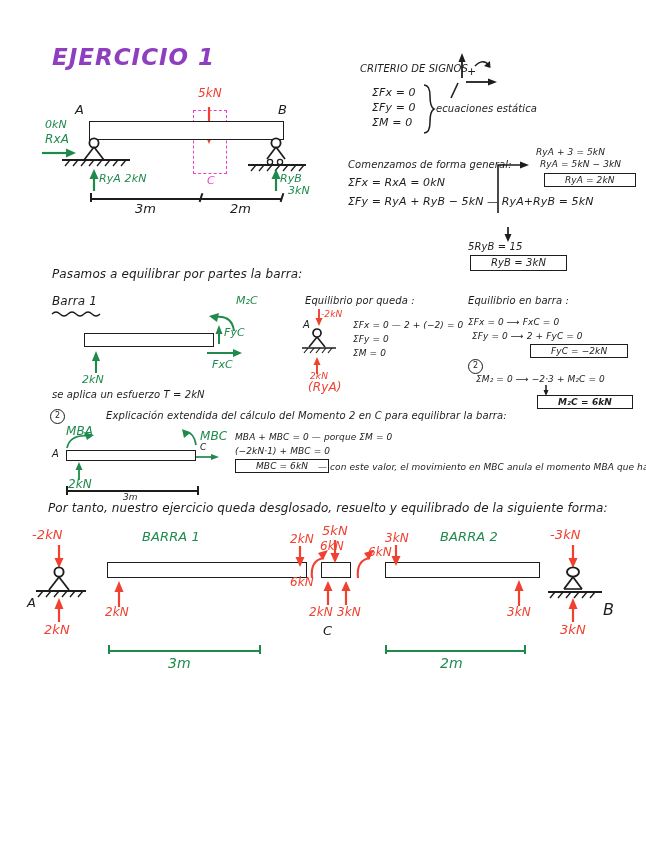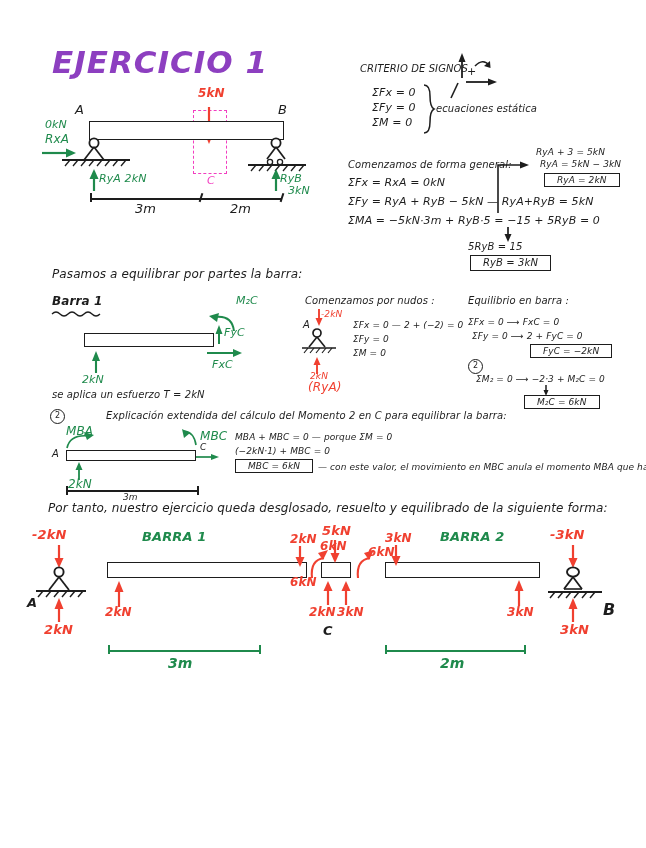--- a/index.html
+++ b/index.html
@@ -8,27 +8,27 @@
   .page{position:absolute;inset:0;background:#ffffff;}
   .abs{position:absolute;}
   
   .ink-black{color:#1d1d1d;}
   .ink-green{color:#1f8a4c;}
   .ink-red{color:#f04030;}
   .ink-magenta{color:#f23ec0;}
   
   .hw{font-family:"DejaVu Sans", sans-serif;font-style:italic;
       letter-spacing:.1px;white-space:nowrap;line-height:1.15;}
-  .hw-b{font-weight:bold;}
+  .hw-b{font-weight:normal;}
   .title{font-family:"DejaVu Sans", sans-serif;font-weight:bold;
-         font-style:italic;font-size:31px;letter-spacing:1px;color:#8d3fc0;}
+         font-style:italic;font-size:23px;letter-spacing:1px;color:#8d3fc0;}
   .t8{font-size:12px;} .t9{font-size:9px;} .t10{font-size:10px;}
   .t11{font-size:11px;} .t12{font-size:12px;} .t13{font-size:13px;}
   .t14{font-size:14px;} .t16{font-size:16px;}
-  .box{border:1.4px solid #1d1d1d;padding:1px 12px;display:inline-block;}
+  .box{border:1.4px solid #1d1d1d;padding:1px 20px;display:inline-block;}
   
   .beam{border:1.6px solid #1d1d1d;background:#fff;box-sizing:border-box;}
   .beam-thin{border:1.4px solid #1d1d1d;background:#fff;box-sizing:border-box;}
   
   .dim{position:absolute;height:1.6px;}
   .dimcap{position:absolute;width:1.6px;height:9px;}
   
   .mbox{position:absolute;border:1.6px dashed #f23ec0;}
   svg{display:block;overflow:visible;}
 </style>
@@ -138,21 +138,20 @@
     <svg class="abs" style="left:62px;top:30px;" width="12" height="48">
       <path d="M2 0 q6 0 6 11 q0 11 4 13 q-4 2 -4 13 q0 11 -6 11" stroke="#1d1d1d" stroke-width="1.5" fill="none"></path>
     </svg>
     <div class="abs hw t10 ink-black" style="left:76px;top:48px;">ecuaciones estática</div>
   </div>
 
   <div class="abs" style="left:348px;top:155px;width:295px;height:110px;">
     <div class="abs hw t10 ink-black" style="left:0px;top:4px;">Comenzamos de forma general:</div>
     <div class="abs hw t11 ink-black" style="left:0px;top:22px;">ΣFx =  RxA = 0kN</div>
     <div class="abs hw t11 ink-black" style="left:0px;top:41px;">ΣFy = RyA + RyB − 5kN — RyA+RyB = 5kN</div>
-    <div class="abs hw t11 ink-black" style="left:0px;top:60px;">ΣMA =  −5kN·3m + RyB·5  = −15 + 5RyB = 0</div>
 
     <svg class="abs" style="left:148px;top:0px;" width="40" height="60">
       <path d="M2 58 L2 10 L26 10" stroke="#1d1d1d" stroke-width="1.6" fill="none"></path>
       <polygon points="33,10 24,6.5 24,13.5" fill="#1d1d1d"></polygon>
     </svg>
     <div class="abs hw t9 ink-black" style="left:188px;top:-8px;">RyA + 3 = 5kN</div>
     <div class="abs hw t9 ink-black" style="left:192px;top:4px;">RyA = 5kN − 3kN</div>
     <div class="abs box hw t9 ink-black" style="left:196px;top:18px;">RyA = 2kN</div>
 
     <svg class="abs" style="left:155px;top:72px;" width="12" height="16">
@@ -194,21 +193,21 @@
     <svg class="abs" style="left:155px;top:54px;" width="40" height="12">
       <line x1="0" y1="4" x2="28" y2="4" stroke="#1f8a4c" stroke-width="2"></line>
       <polygon points="35,4 26,0 26,8" fill="#1f8a4c"></polygon>
     </svg>
     <div class="abs hw t11 ink-green" style="left:160px;top:64px;">FxC</div>
   </div>
 
   <div class="abs hw t10 ink-black" style="left:52px;top:389px;">se aplica un esfuerzo  T = 2kN</div>
 
   <div class="abs" style="left:305px;top:295px;width:160px;height:100px;">
-    <div class="abs hw t10 ink-black" style="left:0px;top:0px;">Comenzamos por nudos :</div>
+    <div class="abs hw t10 ink-black" style="left:0px;top:0px;">Equilibrio por queda :</div>
 
     <div class="abs hw t10 ink-black" style="left:-2px;top:24px;">A</div>
     <svg class="abs" style="left:8px;top:14px;" width="14" height="18">
       <line x1="6" y1="0" x2="6" y2="11" stroke="#f04030" stroke-width="1.9"></line>
       <polygon points="6,17 2.5,9 9.5,9" fill="#f04030"></polygon>
     </svg>
     <div class="abs hw t9 ink-red" style="left:16px;top:14px;">-2kN</div>
 
     <svg class="abs" style="left:-2px;top:33px;" width="40" height="26">
       <circle cx="14" cy="5" r="4" fill="#fff" stroke="#1d1d1d" stroke-width="1.7"></circle>
@@ -242,21 +241,21 @@
     <div class="abs box hw t9 ink-black" style="left:62px;top:49px;">FyC = −2kN</div>
 
     <div class="abs" style="left:0px;top:64px;width:13px;height:13px;border:1.4px solid #1d1d1d;
                 border-radius:50%;text-align:center;line-height:12px;font-size:8px;
                 font-family:'DejaVu Sans',sans-serif;color:#1d1d1d;">2</div>
     <div class="abs hw t9 ink-black" style="left:8px;top:79px;">ΣM₂ = 0 ⟶  −2·3 + M₂C = 0</div>
     <svg class="abs" style="left:74px;top:90px;" width="10" height="12">
       <line x1="4" y1="0" x2="4" y2="7" stroke="#1d1d1d" stroke-width="1.5"></line>
       <polygon points="4,11 1.5,5 6.5,5" fill="#1d1d1d"></polygon>
     </svg>
-    <div class="abs box hw t9 ink-black" style="left:56px;top:100px;">M₂C = 6kN</div>
+    <div class="abs box hw t9 ink-black" style="left:69px;top:100px;font-weight:bold;">M₂C = 6kN</div>
   </div>
 
   <div class="abs" style="left:50px;top:408px;width:590px;height:85px;">
     <div class="abs" style="left:0px;top:1px;width:13px;height:13px;border:1.4px solid #1d1d1d;
                 border-radius:50%;text-align:center;line-height:12px;font-size:8px;
                 font-family:'DejaVu Sans',sans-serif;color:#1d1d1d;">2</div>
     <div class="abs hw t10 ink-black" style="left:16px;top:2px;padding-left:40px;">Explicación extendida del cálculo del Momento 2 en C para equilibrar la barra:</div>
 
     <div class="abs hw t10 ink-black" style="left:2px;top:40px;">A</div>
     <div class="abs beam-thin" style="left:16px;top:42px;width:130px;height:11px;"></div>

